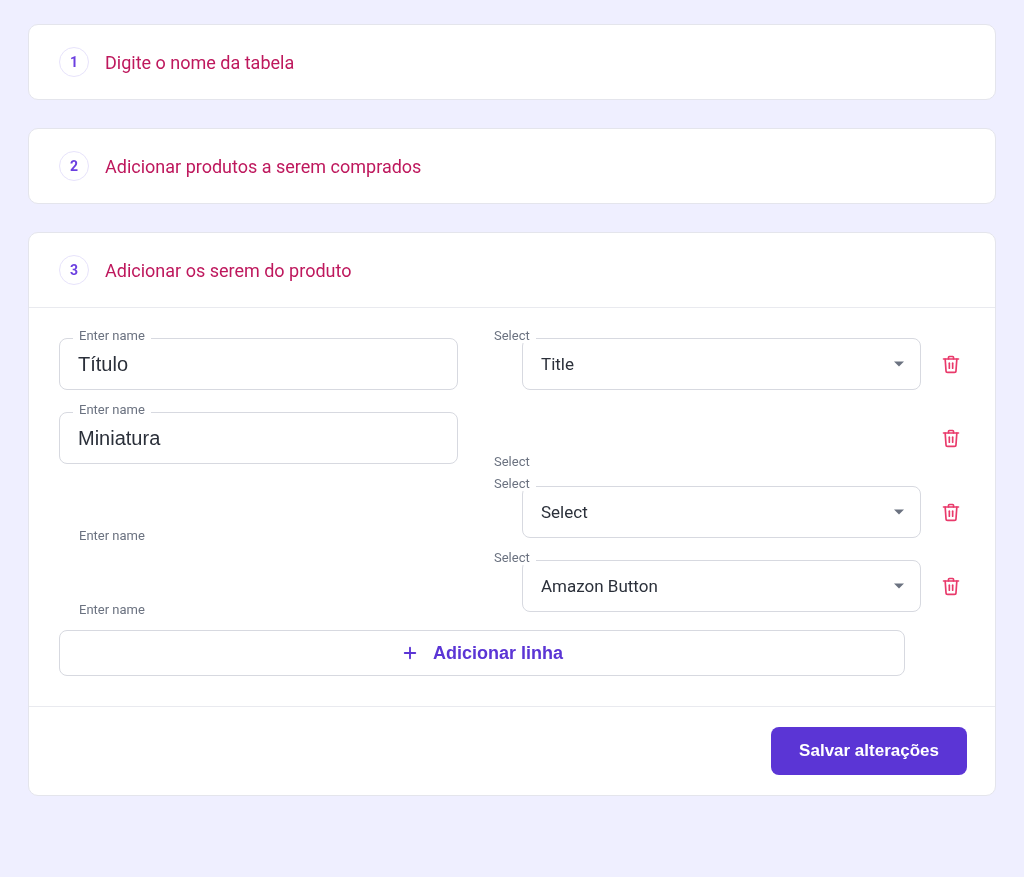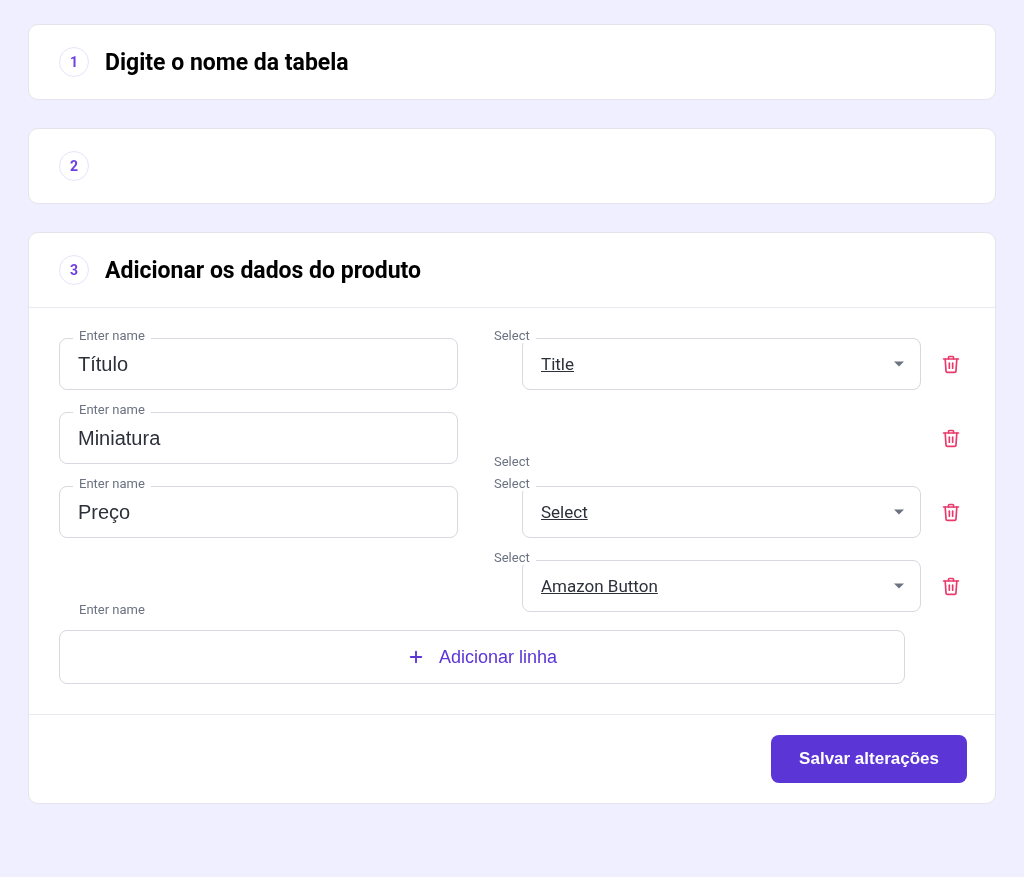--- a/index.html
+++ b/index.html
@@ -32,23 +32,23 @@
       border: 1px solid #e7e3fb;
       color: #6b3fe0;
       font-weight: 700;
       font-size: 14px;
       display: flex;
       align-items: center;
       justify-content: center;
       flex-shrink: 0;
     }
     .panel-title {
-      color: #000000;
-      font-size: 23px;
-      font-weight: 700;
+      color: #be185d;
+      font-size: 18px;
+      font-weight: 400;
     }
     .panel.active .panel-body {
       border-top: 1px solid #e9eaef;
       padding: 20px 30px 30px 30px;
     }
     .row {
       display: flex;
       align-items: flex-end;
       gap: 16px;
       margin-bottom: 12px;
@@ -91,21 +91,20 @@
       border: 1px solid #d7d9e0;
       border-radius: 8px;
       padding: 0 42px 0 18px;
       font-size: 17px;
       color: #2b303a;
       background: #fff;
       display: flex;
       align-items: center;
       cursor: pointer;
       position: relative;
-      text-decoration: underline;
     }
     .chevron {
       position: absolute;
       right: 16px;
       top: 50%;
       transform: translateY(-50%);
       width: 0;
       height: 0;
       border-left: 5px solid transparent;
       border-right: 5px solid transparent;
@@ -121,33 +120,33 @@
       flex-shrink: 0;
       background: none;
       border: none;
     }
     .trash-icon {
       width: 20px;
       height: 22px;
     }
     .add-row-btn {
       width: calc(100% - 60px);
-      height: 54px;
+      height: 46px;
       border: 1px solid #d7d9e0;
       border-radius: 8px;
       background: #fff;
       display: flex;
       align-items: center;
       justify-content: center;
       gap: 14px;
       cursor: pointer;
       margin-top: 18px;
       color: #5b35d5;
       font-size: 18px;
-      font-weight: 400;
+      font-weight: 700;
     }
     .plus-icon {
       width: 18px;
       height: 18px;
     }
     .panel-footer {
       border-top: 1px solid #e9eaef;
       padding: 20px 28px;
       display: flex;
       justify-content: flex-end;
@@ -173,27 +172,28 @@
 <div class="panel">
   <div class="panel-header">
     <div class="step-badge">1</div>
     <div class="panel-title">Digite o nome da tabela</div>
   </div>
 </div>
 
 <div class="panel">
   <div class="panel-header">
     <div class="step-badge">2</div>
+    <div class="panel-title">Adicionar produtos a serem comprados</div>
   </div>
 </div>
 
 <div class="panel active">
   <div class="panel-header">
     <div class="step-badge">3</div>
-    <div class="panel-title">Adicionar os dados do produto</div>
+    <div class="panel-title">Adicionar os serem do produto</div>
   </div>
 
   <div class="panel-body">
 
     <div class="row">
       <div class="field-wrap">
         <span class="field-label">Enter name</span>
         <input class="text-input" type="text" value="Título" style="">
       </div>
       <div class="select-wrap">
@@ -229,21 +229,20 @@
           <path d="M10 11v6"></path>
           <path d="M14 11v6"></path>
           <path d="M9 6V4a1 1 0 0 1 1-1h4a1 1 0 0 1 1 1v2"></path>
         </svg>
       </button>
     </div>
 
     <div class="row">
       <div class="field-wrap">
         <span class="field-label">Enter name</span>
-        <input class="text-input" type="text" value="Preço" style="">
       </div>
       <div class="select-wrap">
         <span class="field-label">Select</span>
         <div class="select-box">
           <span>Select</span>
           <span class="chevron"></span>
         </div>
       </div>
       <button class="delete-btn">
         <svg class="trash-icon" viewBox="0 0 24 24" fill="none" stroke="#e93a6b" stroke-width="2" stroke-linecap="round" stroke-linejoin="round">

